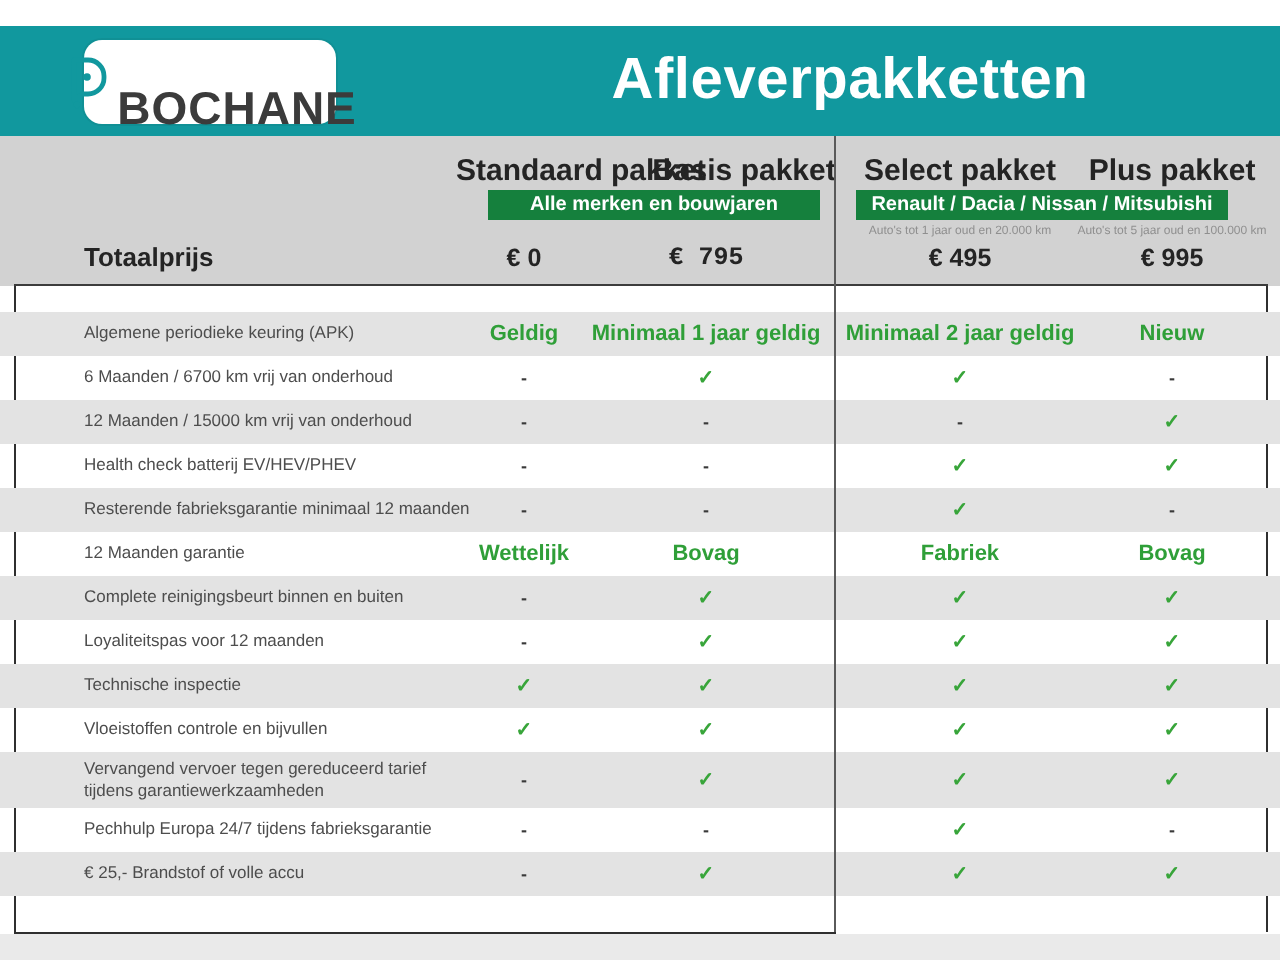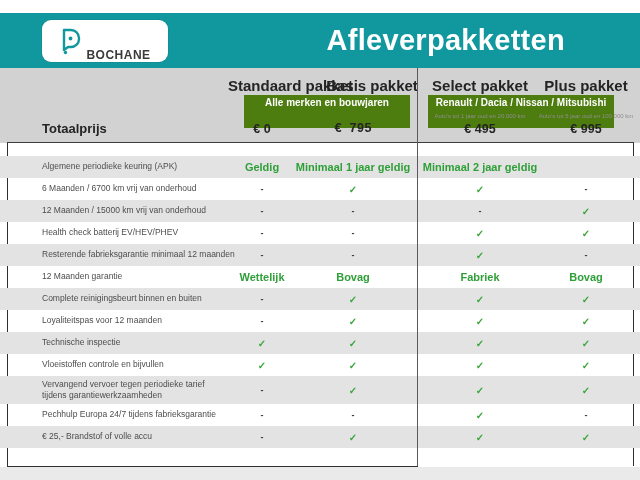--- a/index.html
+++ b/index.html
@@ -4,29 +4,29 @@
 <style>
   html,body{margin:0;padding:0;}
   body{width:640px;height:480px;font-family:"Liberation Sans",sans-serif;background:#fff;}
   .page{position:relative;width:640px;height:480px;background:#ffffff;overflow:hidden;isolation:isolate;}
 
   .teal-band{position:absolute;left:0;top:13px;width:640px;height:55px;background:#11989e;}
   .logo-box{position:absolute;left:42px;top:7px;width:126px;height:42px;background:#ffffff;border-radius:9px;
     display:flex;align-items:center;justify-content:center;gap:5px;box-shadow:0 0 0 1px rgba(0,0,0,0.05);}
   .logo-icon{flex:0 0 auto;display:block;}
   .logo-textcol{display:flex;flex-direction:column;align-items:flex-end;}
-  .logo-name{font-size:12px;font-weight:bold;color:#3b3b3b;letter-spacing:.5px;line-height:1;margin-top:35px;}
+  .logo-name{font-size:23px;font-weight:bold;color:#3b3b3b;letter-spacing:.5px;line-height:1;margin-top:35px;}
   .logo-tag{font-size:5px;color:#11989e;font-weight:bold;letter-spacing:.3px;margin-top:2px;}
-  .page-title{position:absolute;left:285px;top:11px;width:280px;text-align:right;color:#ffffff;
+  .page-title{position:absolute;left:285px;top:11px;width:280px;text-align:center;color:#ffffff;
     font-size:29px;font-weight:bold;letter-spacing:.3px;white-space:nowrap;}
 
   .table-head{position:absolute;left:0;top:68px;width:640px;height:75px;background:#d2d2d2;}
   .colhead{position:absolute;top:9px;width:120px;text-align:center;font-weight:bold;font-size:15px;color:#242424;white-space:nowrap;}
   .ch0{left:228px;} .ch1{left:312px;} .ch2{left:420px;} .ch3{left:526px;}
-  .badge{position:absolute;top:27px;height:33px;background:#4d7c0f;color:#ffffff;font-weight:bold;
+  .badge{position:absolute;top:27px;height:15px;background:#15803d;color:#ffffff;font-weight:bold;
     font-size:10px;text-align:center;line-height:15px;white-space:nowrap;}
   .badge-left{left:244px;width:166px;}
   .badge-right{left:428px;width:186px;}
   .caption{position:absolute;top:45px;width:150px;text-align:center;font-size:6px;color:#8f8f8f;white-space:nowrap;}
   .cap-select{left:405px;} .cap-plus{left:511px;}
   .total-label{position:absolute;left:42px;top:53px;font-size:13px;font-weight:bold;color:#242424;}
   .price{position:absolute;top:54px;width:90px;text-align:center;font-size:12.5px;font-weight:bold;color:#242424;white-space:nowrap;}
   .p0{left:217px;} .p1{left:308px;font-family:Liberation Mono, monospace;} .p2{left:435px;} .p3{left:541px;}
   .head-underline{position:absolute;left:7px;top:142px;width:627px;height:1px;background:#3c3c3c;}
 
@@ -94,20 +94,23 @@
         <div class="row-label">Algemene periodieke keuring (APK)</div>
         <div class="cell c0">
           <span class="val-word">Geldig</span>
         </div>
         <div class="cell c1">
           <span class="val-word">Minimaal 1 jaar geldig</span>
         </div>
         <div class="cell c2">
           <span class="val-word">Minimaal 2 jaar geldig</span>
         </div>
+        <div class="cell c3">
+          <span class="val-word">Nieuw</span>
+        </div>
       </div>
       <div class="row white">
         <div class="row-label">6 Maanden / 6700 km vrij van onderhoud</div>
         <div class="cell c0">
           <span class="val-dash">-</span>
         </div>
         <div class="cell c1">
           <span class="val-check">✓</span>
         </div>
         <div class="cell c2">
@@ -231,21 +234,21 @@
           <span class="val-check">✓</span>
         </div>
         <div class="cell c2">
           <span class="val-check">✓</span>
         </div>
         <div class="cell c3">
           <span class="val-check">✓</span>
         </div>
       </div>
       <div class="row gray tall">
-        <div class="row-label">Vervangend vervoer tegen periodieke tarief
+        <div class="row-label">Vervangend vervoer tegen gereduceerd tarief
 tijdens garantiewerkzaamheden</div>
         <div class="cell c0">
           <span class="val-dash">-</span>
         </div>
         <div class="cell c1">
           <span class="val-check">✓</span>
         </div>
         <div class="cell c2">
           <span class="val-check">✓</span>
         </div>

